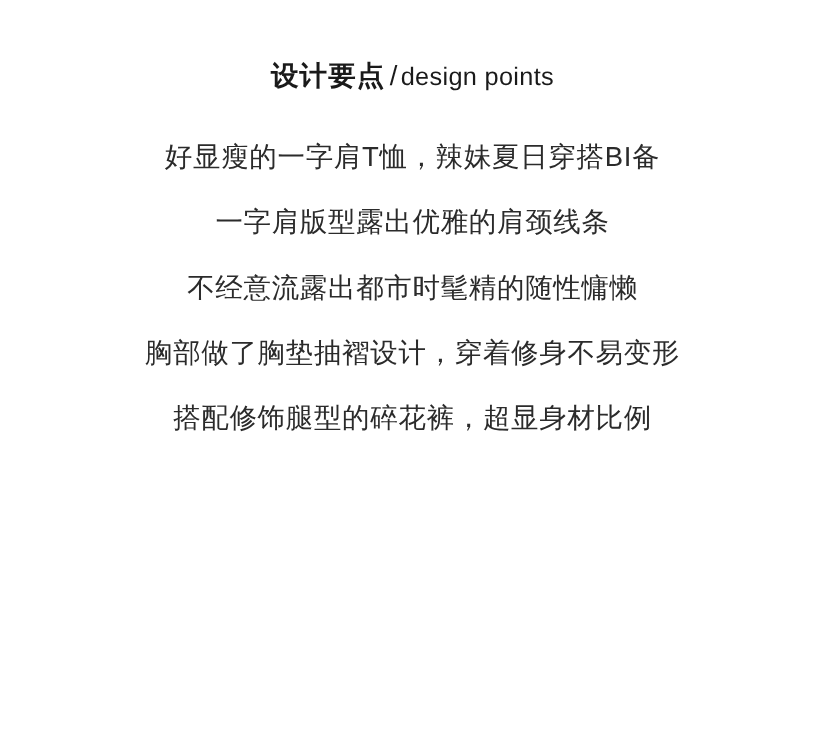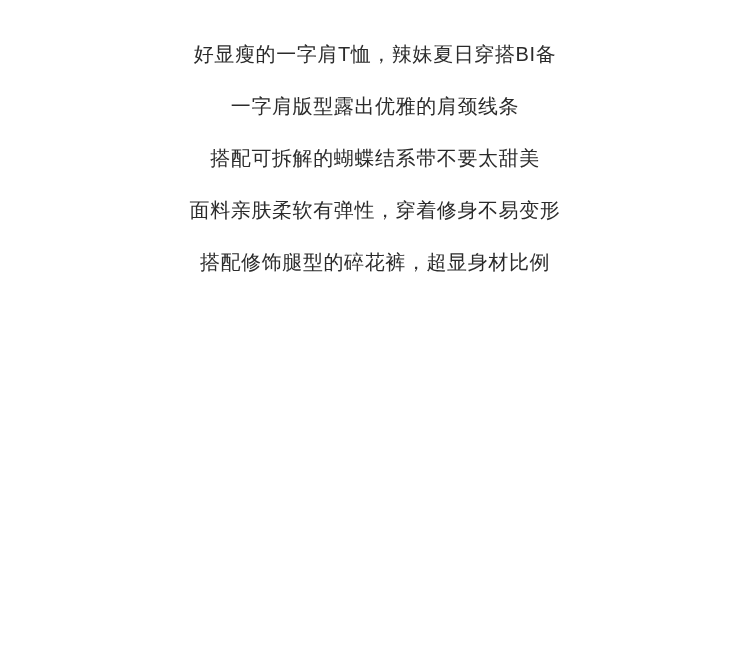--- a/index.html
+++ b/index.html
@@ -49,39 +49,44 @@
     letter-spacing: 0.3px;
   }
   .lines {
     margin-top: 40px;
     display: flex;
     flex-direction: column;
     align-items: center;
     width: 100%;
   }
   .line {
-    font-size: 20px;
+    font-size: 25px;
     color: #2b2b2b;
     line-height: 1.45;
     letter-spacing: 0.6px;
     text-align: center;
     margin-bottom: 23px;
     white-space: nowrap;
   }
   .line:last-child {
     margin-bottom: 0;
   }
 </style>
 </head>
 <body>
 
 <div class="page">
 
+  <div class="heading">
+    <span class="heading-cn">设计要点</span>
+    <span class="heading-sep">/</span>
+    <span class="heading-en">design points</span>
+  </div>
 
   <div class="lines">
     <div class="line">好显瘦的一字肩T恤，辣妹夏日穿搭BI备</div>
     <div class="line">一字肩版型露出优雅的肩颈线条</div>
-    <div class="line">搭配可拆解的蝴蝶结系带不要太甜美</div>
-    <div class="line">面料亲肤柔软有弹性，穿着修身不易变形</div>
+    <div class="line">不经意流露出都市时髦精的随性慵懒</div>
+    <div class="line">胸部做了胸垫抽褶设计，穿着修身不易变形</div>
     <div class="line">搭配修饰腿型的碎花裤，超显身材比例</div>
   </div>
 
 </div>
 
 </body></html>

